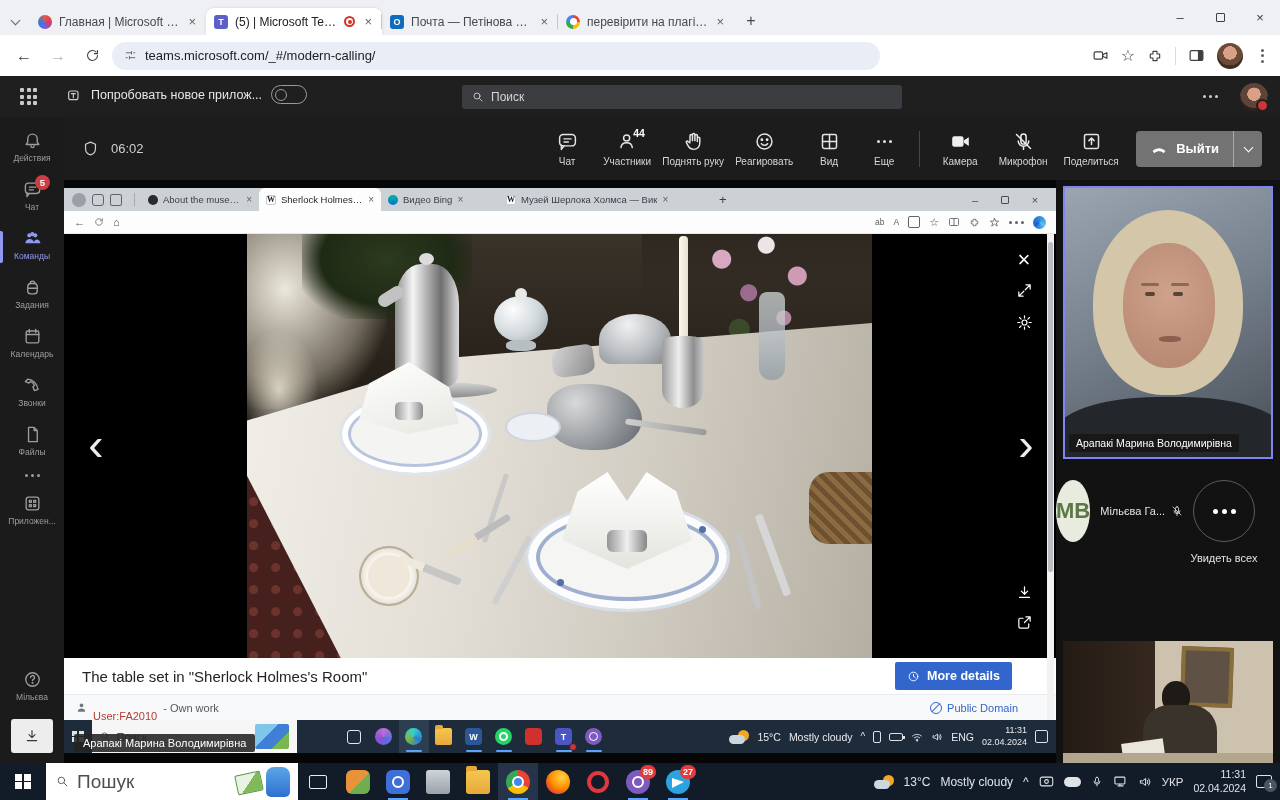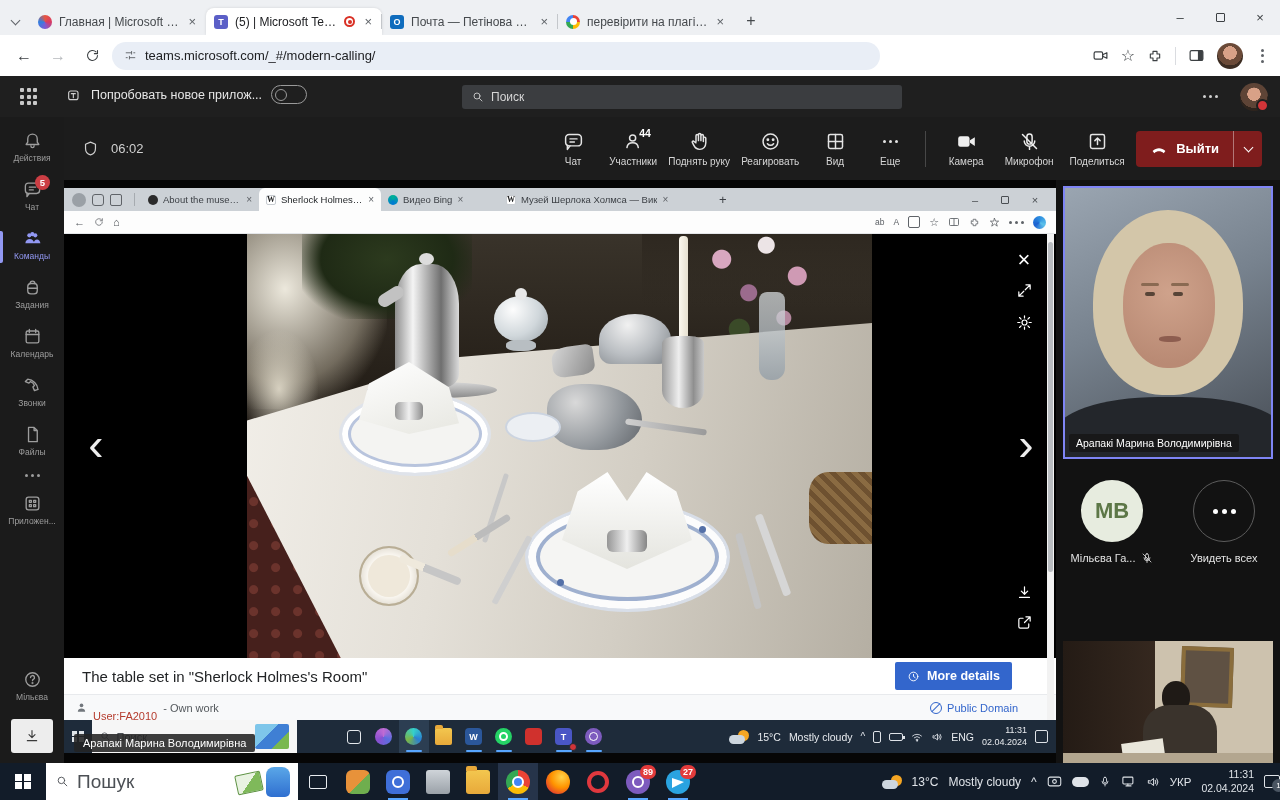--- a/index.html
+++ b/index.html
@@ -59,21 +59,21 @@
   .avatar-t::after { content:""; position:absolute; right:-1px; bottom:-1px; width:9px; height:9px; background:#d13438; border:2px solid #1f1f1f; border-radius:50%; }
 
   
   .callbar { position:absolute; left:64px; top:117px; width:1216px; height:63px; background:#1c1c1c; display:flex; align-items:center; padding:0 18px; color:#d9d9d9; }
   .timer { font-size:13px; margin-left:12px; color:#d0d0d0; }
   .cgroup { margin-left:auto; display:flex; align-items:center; }
   .cbtn { width:60px; display:flex; flex-direction:column; align-items:center; gap:4px; color:#e4e4e4; font-size:10px; position:relative; }
   .cbtn .lbl { white-space:nowrap; color:#d6d6d6; }
   .cnt { position:absolute; top:-4px; left:36px; font-size:10.5px; font-weight:bold; color:#fff; }
   .cdiv { width:1px; height:36px; background:#474747; margin:0 10px; }
-  .leave { height:36px; margin-left:4px; background:#7f1d1d; border-radius:4px; display:flex; align-items:center; overflow:hidden;justify-content:center; }
+  .leave { height:36px; margin-left:10px; background:#737373; border-radius:4px; display:flex; align-items:center; overflow:hidden;justify-content:center; }
   .leave-main { display:flex; align-items:center; gap:8px; padding:0 14px; color:#fff; font-size:13px; font-weight:bold; }
   .leave-div { width:1px; height:36px; background:rgba(255,255,255,.4); }
   .leave-chev { width:28px; height:36px; display:flex; align-items:center; justify-content:center; }
   .leave-chev .chev { border-color:#fff; }
 
   
   .rail { position:absolute; left:0; top:117px; width:64px; height:646px; background:#1b1b1b; display:flex; flex-direction:column; align-items:center; padding-top:14px; gap:17px; }
   .ritem { width:64px; display:flex; flex-direction:column; align-items:center; gap:3px; color:#9d9d9d; font-size:8.5px; position:relative; }
   .ritem.active { color:#9298f2; }
   .ritem.active::before { content:""; position:absolute; left:0; top:2px; width:3px; height:32px; background:#9298f2; border-radius:0 2px 2px 0; }
@@ -241,21 +241,21 @@
   
   .panel { position:absolute; left:1056px; top:180px; width:224px; height:583px; background:#121212; }
   .tile1 { position:absolute; left:7px; top:6px; width:210px; height:273px; border:2px solid #7f85f5; background:linear-gradient(155deg,#9aa5b1 0%,#77828e 45%,#474d55 100%); overflow:hidden; }
   .hair { position:absolute; left:28px; top:22px; width:150px; height:185px; background:#d3c6a9; border-radius:50% 50% 46% 46%; }
   .face { position:absolute; left:58px; top:55px; width:92px; height:125px; background:radial-gradient(circle at 50% 40%, #cfa28b, #b98a74 80%); border-radius:48%; }
   .brow { position:absolute; width:18px; height:3px; background:#8a6a52; border-radius:2px; }
   .eye { position:absolute; width:10px; height:4px; background:#574437; border-radius:2px; }
   .mouth { position:absolute; left:94px; top:148px; width:22px; height:6px; background:#8d5d4f; border-radius:40%; }
   .shoulders { position:absolute; left:-10px; bottom:-20px; width:230px; height:80px; background:#23262b; border-radius:45% 45% 0 0; }
   .nametag { position:absolute; left:4px; bottom:5px; background:rgba(22,22,22,.82); color:#fff; font-size:10.5px; padding:3px 7px; border-radius:2px; white-space:nowrap; }
-  .mbwrap { position:absolute; left:0; top:300px; width:112px; display:flex; flex-direction:column; align-items:center; gap:10px; }
+  .mbwrap { position:absolute; left:0; top:300px; width:112px; display:flex; flex-direction:row; align-items:center; gap:10px; }
   .sawrap { position:absolute; left:112px; top:300px; width:112px; display:flex; flex-direction:column; align-items:center; gap:10px; }
   .mbcircle { width:62px; height:62px; border-radius:50%; background:#e7ecdf; color:#5d7747; display:flex; align-items:center; justify-content:center; font-size:22px; font-weight:bold; }
   .sacircle { width:62px; height:62px; border-radius:50%; border:1.5px solid #5c5c5c; display:flex; align-items:center; justify-content:center; gap:4px; }
   .sacircle i { width:5px; height:5px; border-radius:50%; background:#fff; display:block; }
   .plabel { color:#e2e2e2; font-size:11px; display:flex; align-items:center; gap:6px; white-space:nowrap; }
   .tile2 { position:absolute; left:7px; top:461px; width:210px; height:122px; background:#cdc2ae; overflow:hidden; }
   .t2-left { position:absolute; left:0; top:0; width:44%; height:100%; background:linear-gradient(90deg,#241b15,#35281f); }
   .t2-frame { position:absolute; left:56%; top:6px; width:52px; height:60px; border:4px solid #8a6d3c; background:#5f5143; transform:rotate(2deg); }
   .t2-head { position:absolute; left:47%; top:40px; width:28px; height:30px; background:#1f1a16; border-radius:50% 50% 40% 40%; }
   .t2-body { position:absolute; left:38%; top:64px; width:74px; height:58px; background:#3a332c; border-radius:26px 26px 0 0; }
@@ -284,21 +284,21 @@
   .oc.folder::before { content:""; position:absolute; left:0; top:-4px; width:11px; height:5px; background:#e8a93a; border-radius:2px 2px 0 0; }
   .oc.chrome { border-radius:50%; background:conic-gradient(#ea4335 0 33%,#fbbc05 33% 66%,#34a853 66% 100%); position:relative; }
   .oc.chrome::after { content:""; position:absolute; inset:6px; background:#4285f4; border:2.5px solid #fff; border-radius:50%; }
   .oc.firefox { border-radius:50%; background:radial-gradient(circle at 65% 30%, #ffd24a, #ff9400 45%, #e3412b 80%); }
   .oc.opera { border-radius:50%; border:4px solid #e0383e; background:transparent; width:22px; height:22px; }
   .oc.viber { border-radius:50%; background:#7d5bbe; position:relative; }
   .oc.viber::after { content:""; position:absolute; inset:6px; border:2px solid #fff; border-radius:50%; }
   .oc.telegram { border-radius:50%; background:#2aa3e0; position:relative; }
   .oc.telegram::after { content:""; position:absolute; left:6px; top:8px; width:0; height:0; border-left:12px solid #fff; border-top:4px solid transparent; border-bottom:6px solid transparent; }
   .obadge { position:absolute; top:2px; right:2px; min-width:16px; height:14px; border-radius:7px; background:#e23b3b; color:#fff; font-size:9px; font-weight:bold; display:flex; align-items:center; justify-content:center; padding:0 3px; }
-  .otray { margin-left:auto; display:flex; align-items:center; gap:10px; padding-right:0; font-size:12px; }
+  .otray { margin-left:auto; display:flex; align-items:center; gap:10px; padding-right:8px; font-size:12px; }
   .oclock { text-align:right; font-size:10.5px; line-height:1.3; }
   .notifflag { width:16px; height:13px; border:1.4px solid #dfe3e8; border-radius:2px; position:relative; }
   .nbadge { position:absolute; right:-6px; bottom:-5px; width:13px; height:13px; border-radius:50%; background:#4a5562; color:#fff; font-size:8px; display:flex; align-items:center; justify-content:center; }
   .cloudic { width:17px; height:10px; background:#dfe3e8; border-radius:6px; }
 </style>
 </head>
 <body>
 
 <div class="app">
 

